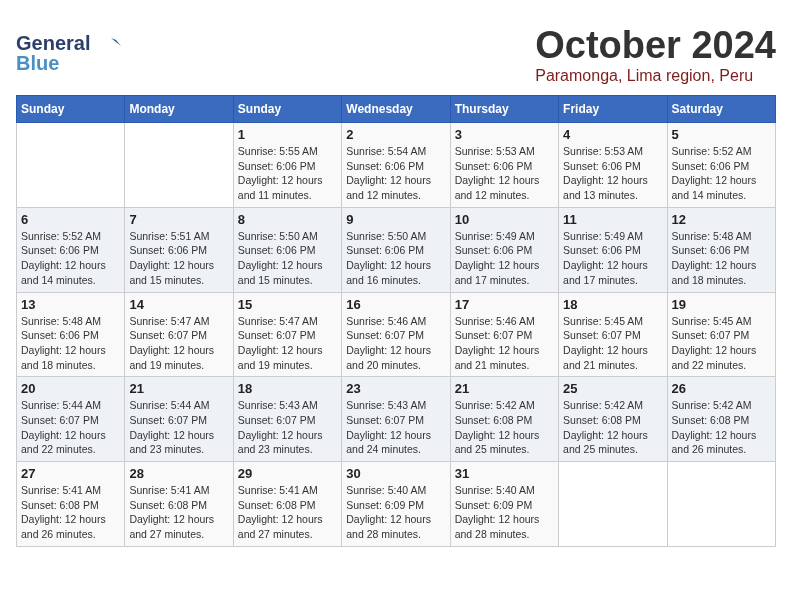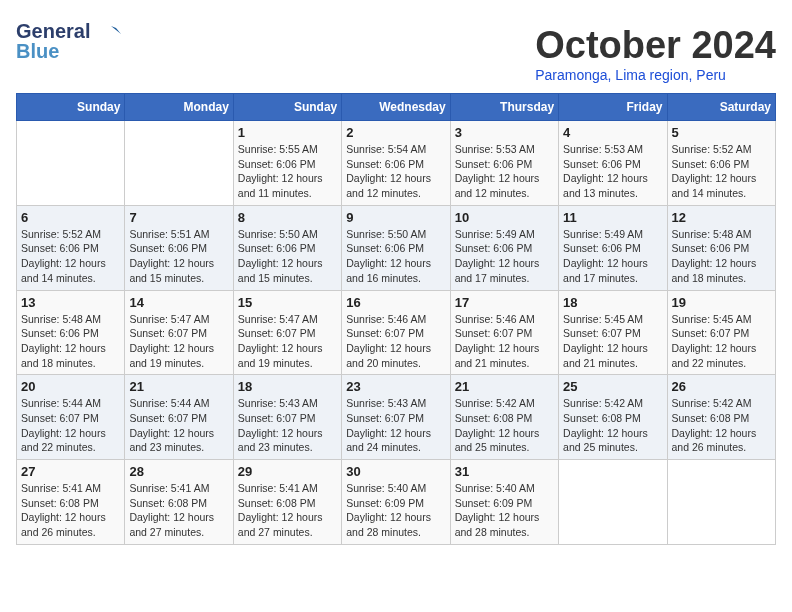--- a/index.html
+++ b/index.html
@@ -13,43 +13,44 @@
     .header {
       display: flex;
       justify-content: space-between;
       align-items: flex-start;
       margin-bottom: 10px;
     }
     .logo {
       display: flex;
       flex-direction: column;
       align-items: flex-end;
+      margin-top: 12px;
     }
     .title-block {
       margin-top: 8px;
     }
     .month-title {
       font-size: 38px;
       font-weight: bold;
       color: #333;
     }
     .subtitle {
-      font-size: 14px;
-      color: #1d4ed8;
+      font-size: 16px;
+      color: #7f1d1d;
     }
     .calendar {
       width: 100%;
       border-collapse: collapse;
       font-size: 11px;
     }
     .calendar thead th {
       background: #3a6bbf;
       color: #fff;
       padding: 6px 4px;
-      text-align: right;
+      text-align: left;
       font-size: 12px;
       font-weight: bold;
       border: 1px solid #2a5aaf;
     }
     .calendar tbody td {
       border: 1px solid #ccc;
       vertical-align: top;
       padding: 4px;
       width: 108px;
       min-height: 80px;

